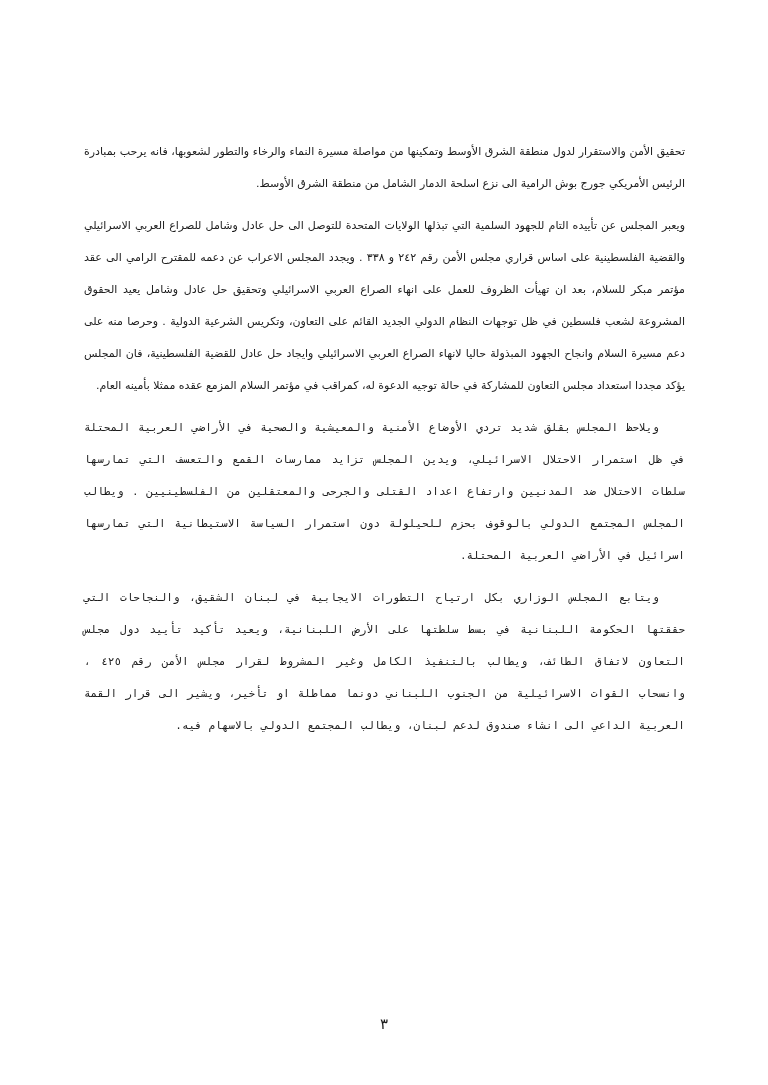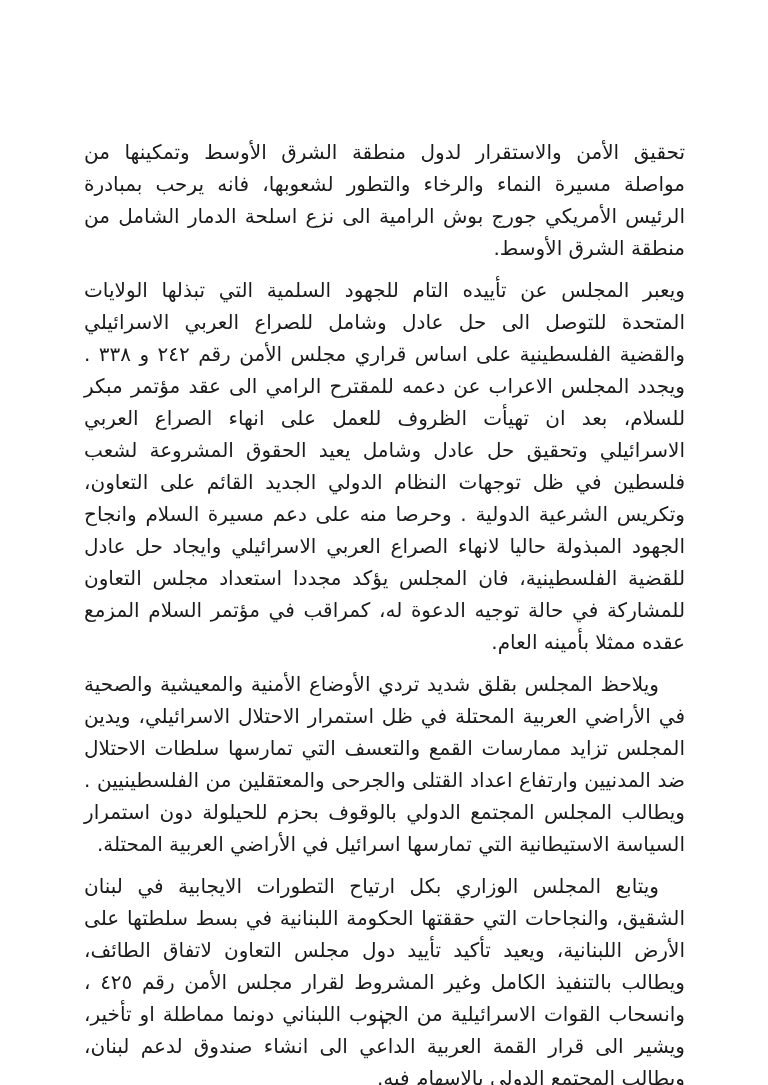--- a/index.html
+++ b/index.html
@@ -22,26 +22,27 @@
   .content {
     position: absolute;
     top: 136px;
     right: 83px;
     left: 84px;
     direction: rtl;
     text-align: justify;
   }
   .content p {
     margin: 0 0 10px 0;
-    font-size: 20px;
+    font-size: 11px;
     line-height: 32px;
     letter-spacing: 0;
   }
   .content p.indented {
     text-indent: 26px;
+    font-family: Liberation Mono, monospace;
   }
   .page-number {
     position: absolute;
     bottom: 52px;
     left: 0;
     right: 0;
     text-align: center;
     font-size: 15px;
     color: #1b1b1b;
   }

